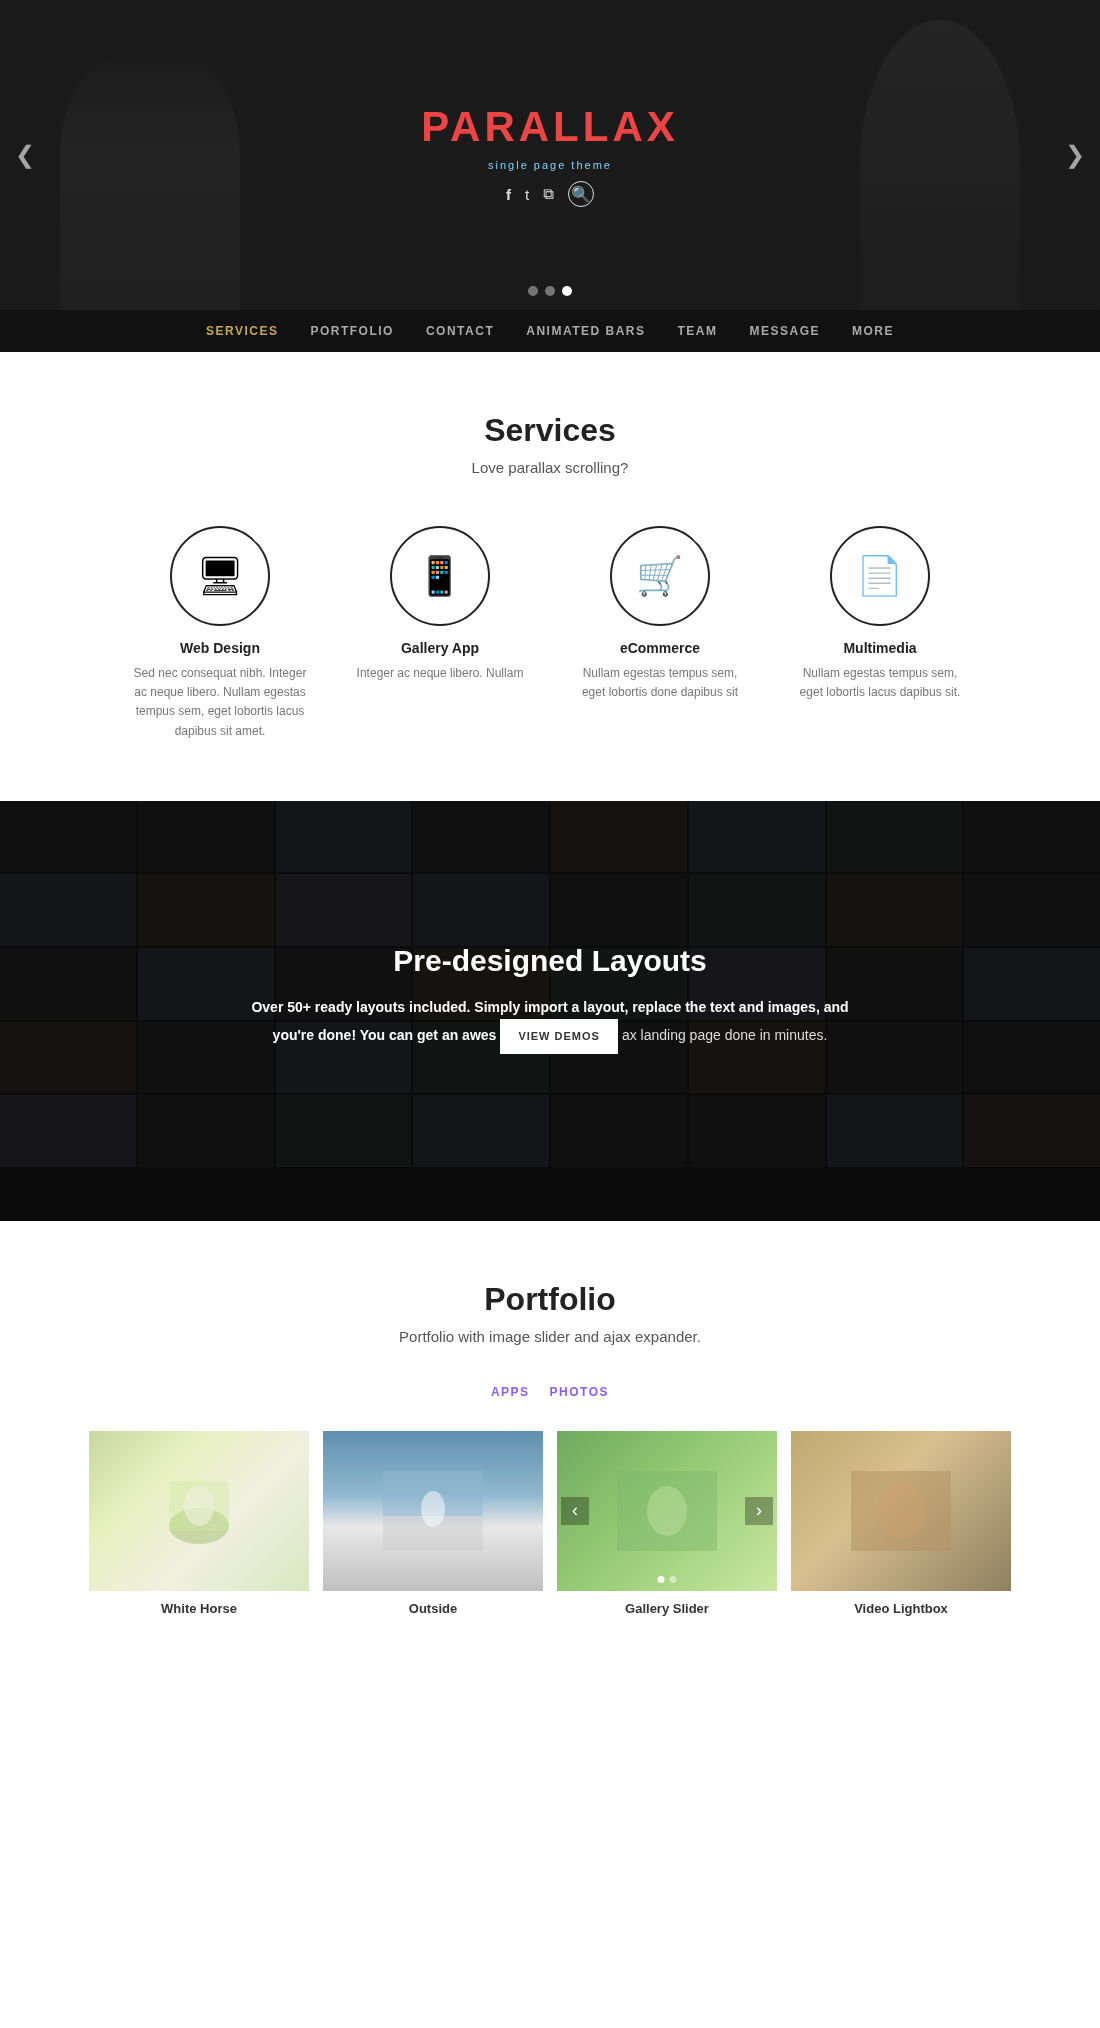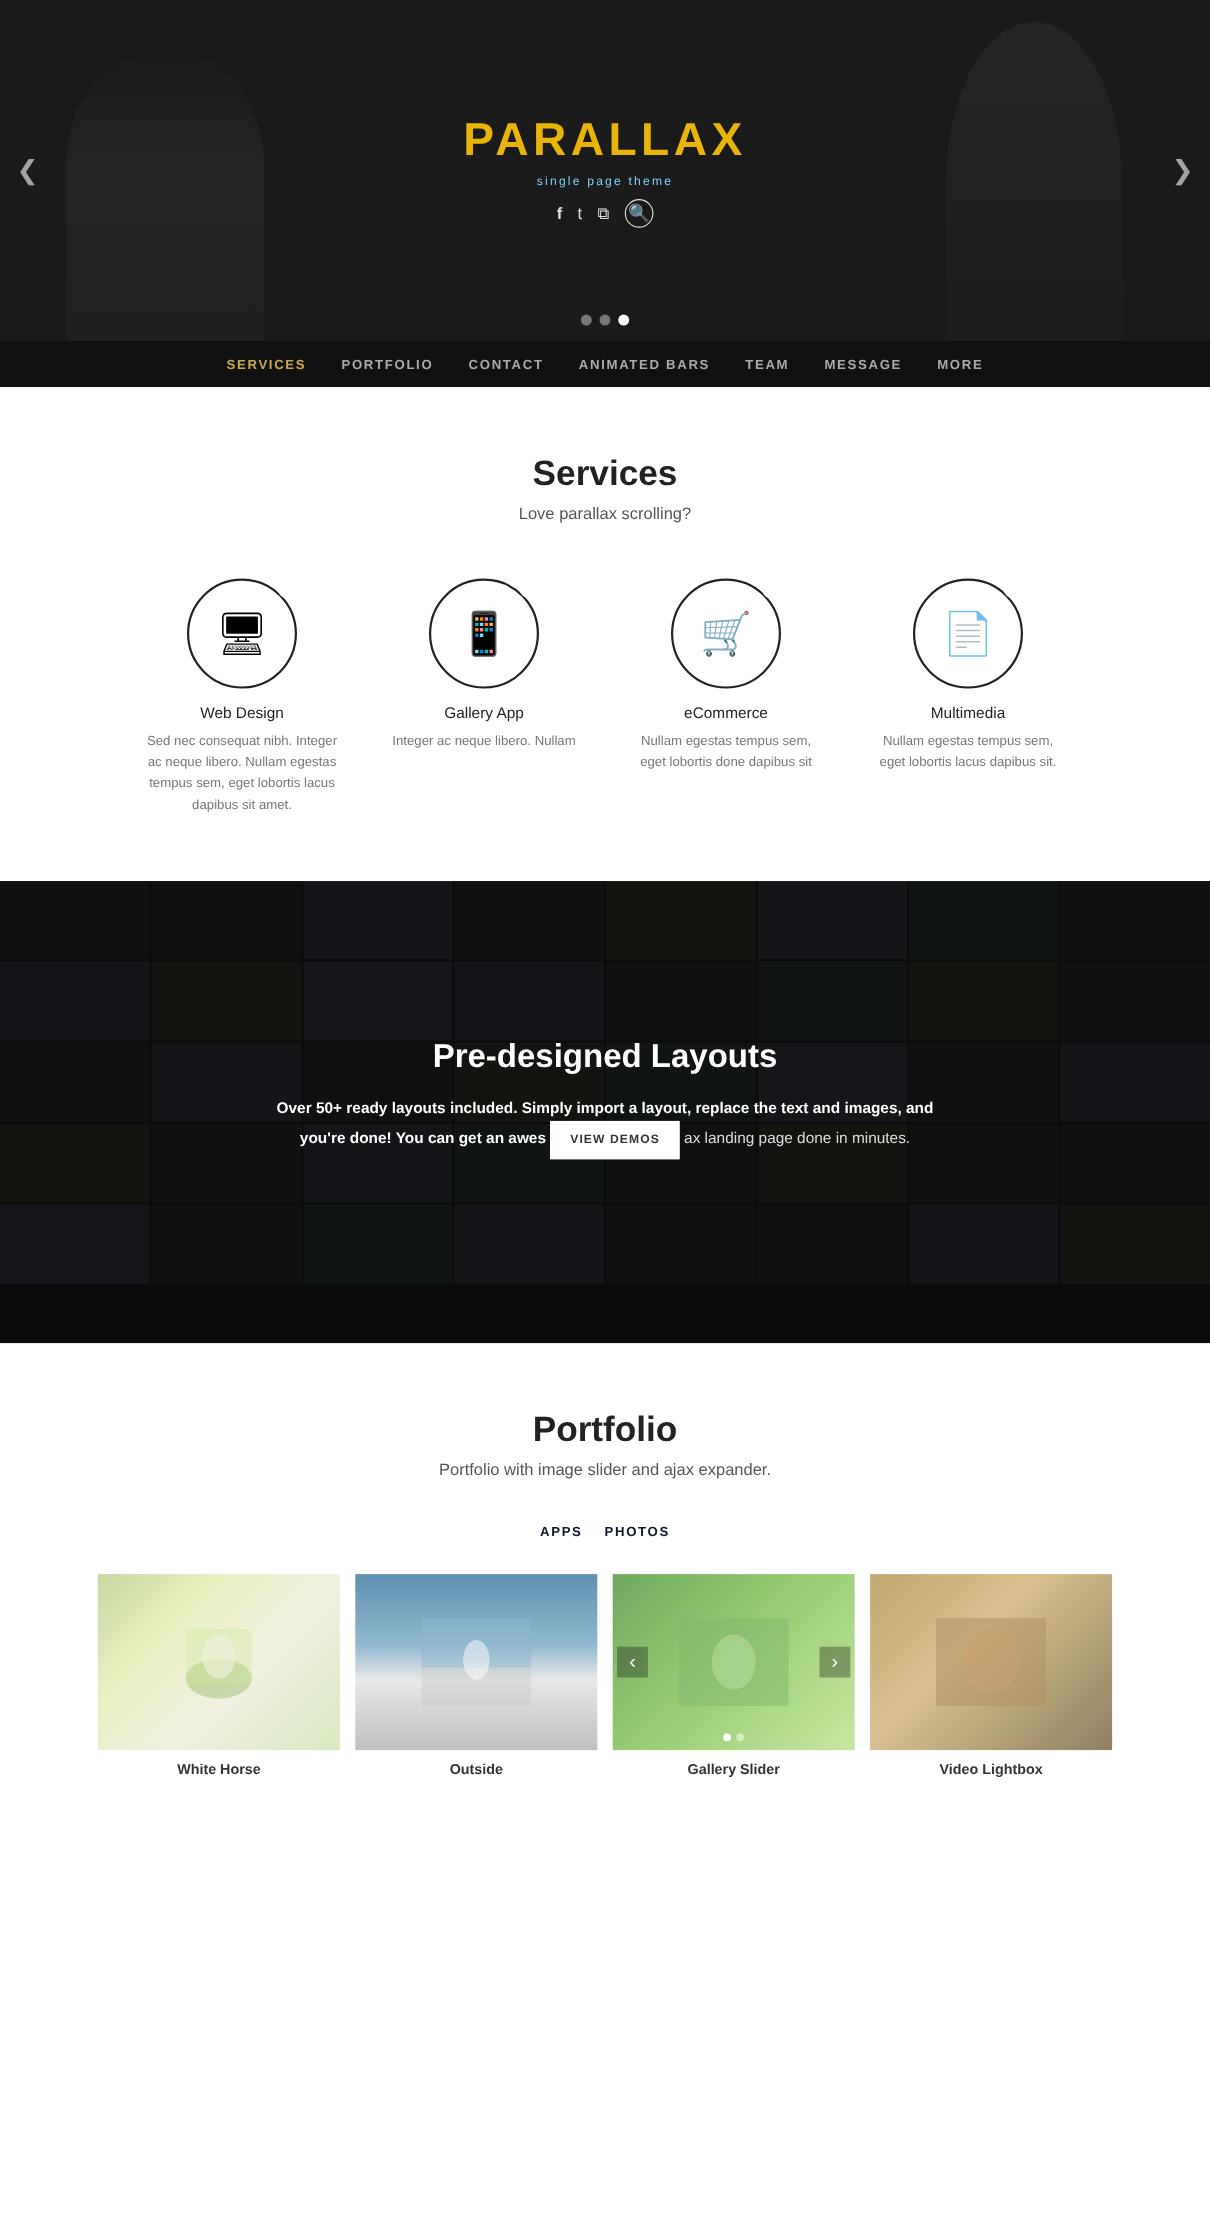--- a/index.html
+++ b/index.html
@@ -33,21 +33,21 @@
       position: relative;
       z-index: 2;
       text-align: center;
       color: #fff;
     }
     .hero-title {
       font-size: 42px;
       font-weight: 900;
       letter-spacing: 4px;
       text-transform: uppercase;
-      color: #eab308;
+      color: #ef4444;
       margin-bottom: 8px;
     }
     .hero-subtitle {
       font-size: 11px;
       color: #7dd3fc;
       letter-spacing: 2px;
       margin-bottom: 4px;
     }
     .hero-icons {
       display: flex;
@@ -156,21 +156,21 @@
     .service-icon-circle::before {
       content: '';
       position: absolute;
       top: -4px; right: -4px;
       width: 20px; height: 20px;
       background: #fff;
       border-radius: 50%;
     }
     .service-name {
       font-size: 14px;
-      font-weight: 400;
+      font-weight: 700;
       color: #222;
       margin-bottom: 8px;
     }
     .service-desc {
       font-size: 12px;
       color: #777;
       line-height: 1.6;
     }
 
     
@@ -238,21 +238,21 @@
       display: flex;
       justify-content: center;
       gap: 20px;
       margin-bottom: 28px;
     }
     .filter-item {
       font-size: 12px;
       font-weight: 600;
       letter-spacing: 1.5px;
       text-transform: uppercase;
-      color: #0f172a;
+      color: #8b5cf6;
       cursor: pointer;
       padding-bottom: 4px;
       text-align: center;
     }
     .portfolio-grid {
       display: flex;
       justify-content: center;
       gap: 14px;
       flex-wrap: wrap;
     }

